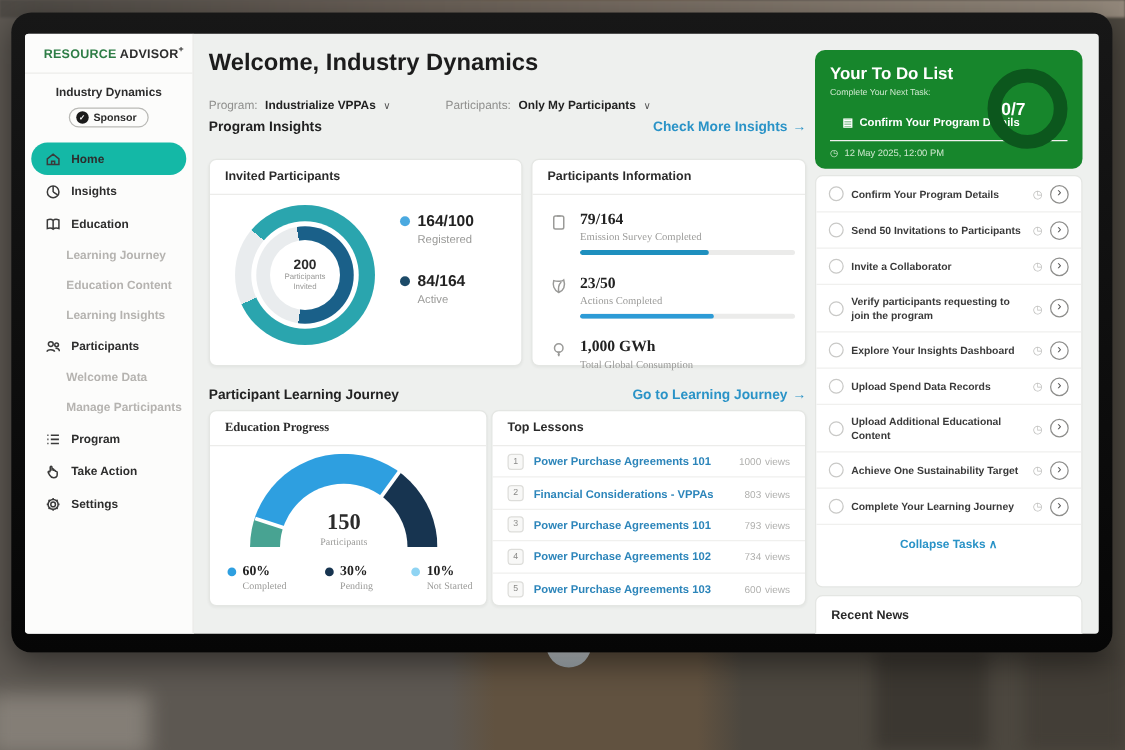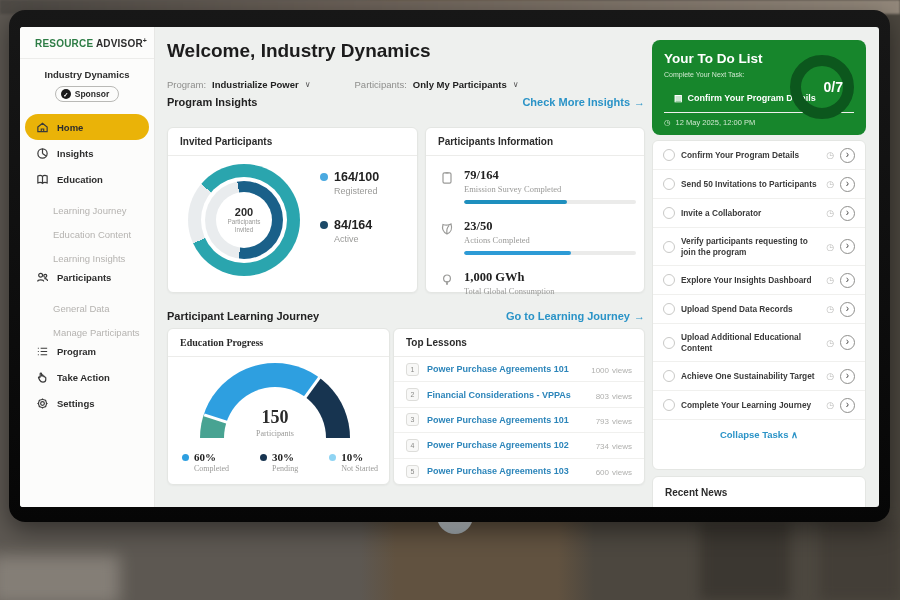--- a/index.html
+++ b/index.html
@@ -31,22 +31,22 @@
   .logo sup { font-size:7px; color:#2d2d2d; }
   .side-div { border-top:1px solid #ececea; margin-top:9px; }
   .org-name { text-align:center; font-size:9.5px; font-weight:bold; margin-top:10px; color:#2d2d2d; }
   .sponsor { display:flex; align-items:center; gap:4px; width:max-content; margin:6px auto 0;
     border:1px solid #b9b9b6; border-radius:10px; padding:2px 9px 2px 5px; font-size:8.5px; font-weight:bold; cursor:pointer; }
   .sponsor .dot { width:10px; height:10px; border-radius:50%; background:#1a1a1a; color:#fff; font-size:6px;
     display:flex; align-items:center; justify-content:center; }
   .menu { margin-top:12px; }
   .mi { display:flex; align-items:center; gap:8px; height:26px; padding-left:11px; margin:0 5px;
     font-size:9.5px; font-weight:bold; color:#2d2d2d; cursor:pointer; }
-  .mi.active { background:#eab308; border-radius:14px; }
-  .mi.sub { height:24px; padding-left:28px; font-weight:normal; color:#b5b3b0;align-items:flex-end; }
+  .mi.active { background:#14b8a6; border-radius:14px; }
+  .mi.sub { height:24px; padding-left:28px; font-weight:bold; color:#b5b3b0; }
   .mi svg { width:13px; height:13px; stroke:#3a3a3a; fill:none; stroke-width:1.3; flex:0 0 13px; }
 
   
   .h1 { position:absolute; left:147px; top:13px; font-size:19px; font-weight:bold; color:#1c1c1c; }
   .filters { position:absolute; left:147px; top:52px; display:flex; gap:44px; align-items:center; }
   .fgroup { display:flex; gap:6px; align-items:center; cursor:pointer; }
   .flabel { color:#8e8e8c; font-size:9.5px; }
   .fvalue { font-size:9.5px; font-weight:bold; color:#222; }
   .chev { font-size:8px; color:#555; }
   .sec-row { position:absolute; display:flex; justify-content:space-between; align-items:center; width:478px; left:147px; }
@@ -103,21 +103,21 @@
   .lviews { font-size:10.5px; font-weight:bold; color:#333; }
   .lviews span { font-size:8px; font-weight:normal; color:#b0b0ae; margin-left:3px; }
 
   
   .todo-hero { position:absolute; left:632px; top:13px; width:214px; height:95px; background:#17862c; border-radius:8px; padding:11px 12px; color:#fff; }
   .todo-hero .t { font-size:13.5px; font-weight:bold; }
   .todo-hero .s { font-size:7px; color:#cfe8cf; margin-top:5px; }
   .todo-hero .task { font-size:9px; font-weight:bold; margin-top:6px; display:flex; gap:5px; align-items:center; }
   .todo-hero .due { font-size:7.5px; color:#cfe8cf; margin-top:5px; display:flex; gap:5px; align-items:center; }
   .ring { position:absolute; right:12px; top:15px; width:64px; height:64px; border-radius:50%;
-    border:11px solid #0c571d; display:flex; align-items:center; justify-content:flex-end; }
+    border:11px solid #0c571d; display:flex; align-items:center; justify-content:flex-start; }
   .ring .v { font-size:14px; font-weight:bold; color:#fff; }
 
   .tasks-card { position:absolute; left:632px; top:113px; width:214px; height:330px; background:#fff;
     border:1px solid #e4e6e3; border-radius:6px; overflow:hidden; }
   .task { display:flex; align-items:center; gap:6px; padding:0 10px; border-bottom:1px solid #f0f0ee; height:29px; }
   .task.tall { height:38px; }
   .task .cb { width:12px; height:12px; border:1.5px solid #c9c9c7; border-radius:50%; flex:0 0 12px; cursor:pointer; }
   .task .lbl { flex:1; font-size:8.3px; font-weight:bold; color:#3a3a3a; line-height:1.25; }
   .task .clk { font-size:9px; color:#bdbdbb; }
   .task .go { width:15px; height:15px; border:1.3px solid #8f8f8d; border-radius:50%; flex:0 0 15px;
@@ -183,21 +183,21 @@
       <div class="mi">
         <svg viewBox="0 0 14 14">
             <circle cx="5" cy="4.6" r="2.1"></circle>
             <path d="M1.8 11.3 C1.8 8.9 8.2 8.9 8.2 11.3"></path>
             <circle cx="10" cy="5.2" r="1.6"></circle>
             <path d="M9 8.3 C11 7.9 12.4 9.2 12.4 10.8"></path>
           </svg>
         <span>Participants</span>
       </div>
       <div class="mi sub">
-          <span>General Data</span>
+          <span>Welcome Data</span>
         </div>
       <div class="mi sub">
           <span>Manage Participants</span>
         </div>
       <div class="mi">
         <svg viewBox="0 0 14 14">
             <path d="M5 3.5 H12 M5 7 H12 M5 10.5 H12 M2 3.5 H3 M2 7 H3 M2 10.5 H3"></path>
           </svg>
         <span>Program</span>
       </div>
@@ -215,21 +215,21 @@
           </svg>
         <span>Settings</span>
       </div>
     </div>
   </div>
 
   <div class="h1">Welcome, Industry Dynamics</div>
   <div class="filters">
     <div class="fgroup">
       <span class="flabel">Program:</span>
-      <span class="fvalue">Industrialize Power</span>
+      <span class="fvalue">Industrialize VPPAs</span>
       <span class="chev">∨</span>
     </div>
     <div class="fgroup">
       <span class="flabel">Participants:</span>
       <span class="fvalue">Only My Participants</span>
       <span class="chev">∨</span>
     </div>
   </div>
 
   <div class="sec-row" style="top:69px;gap:40px;">

